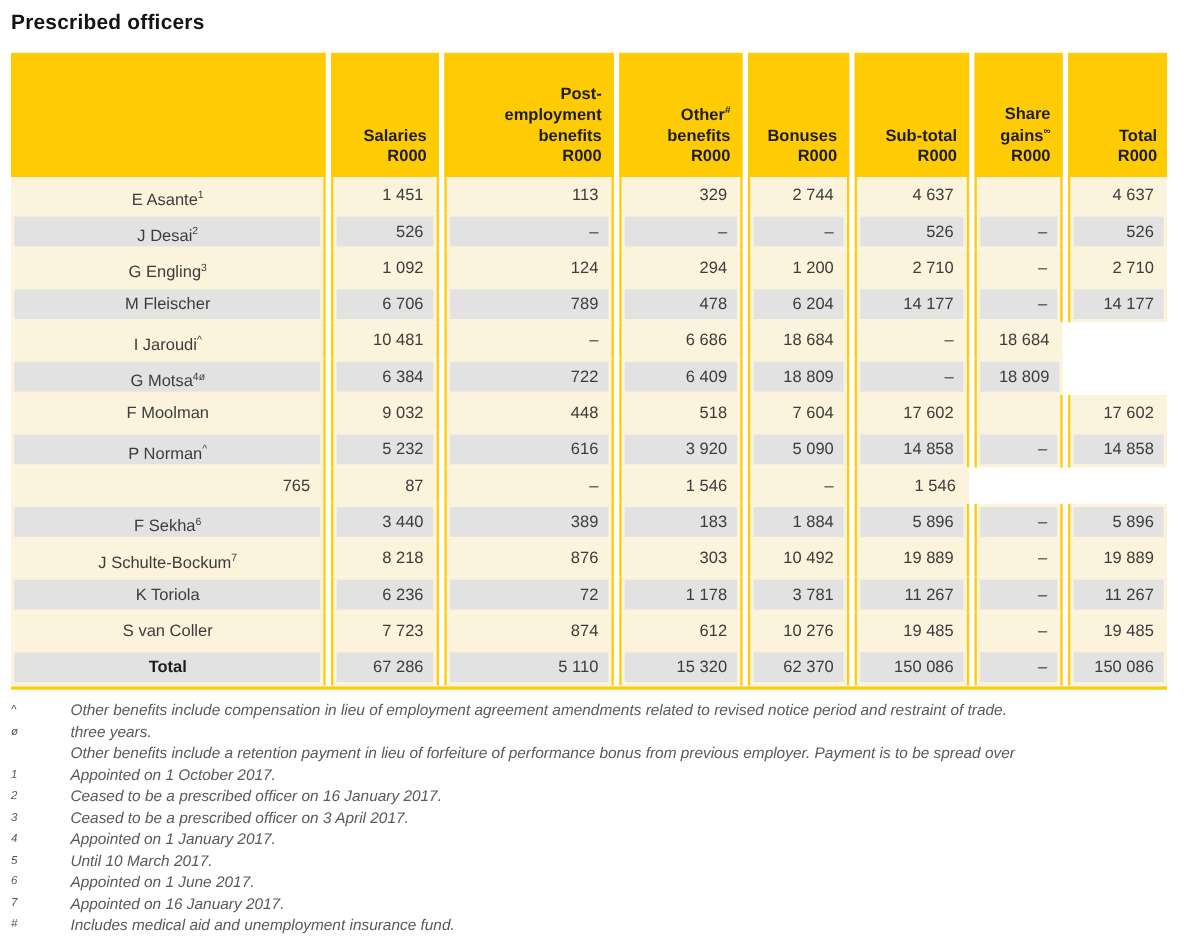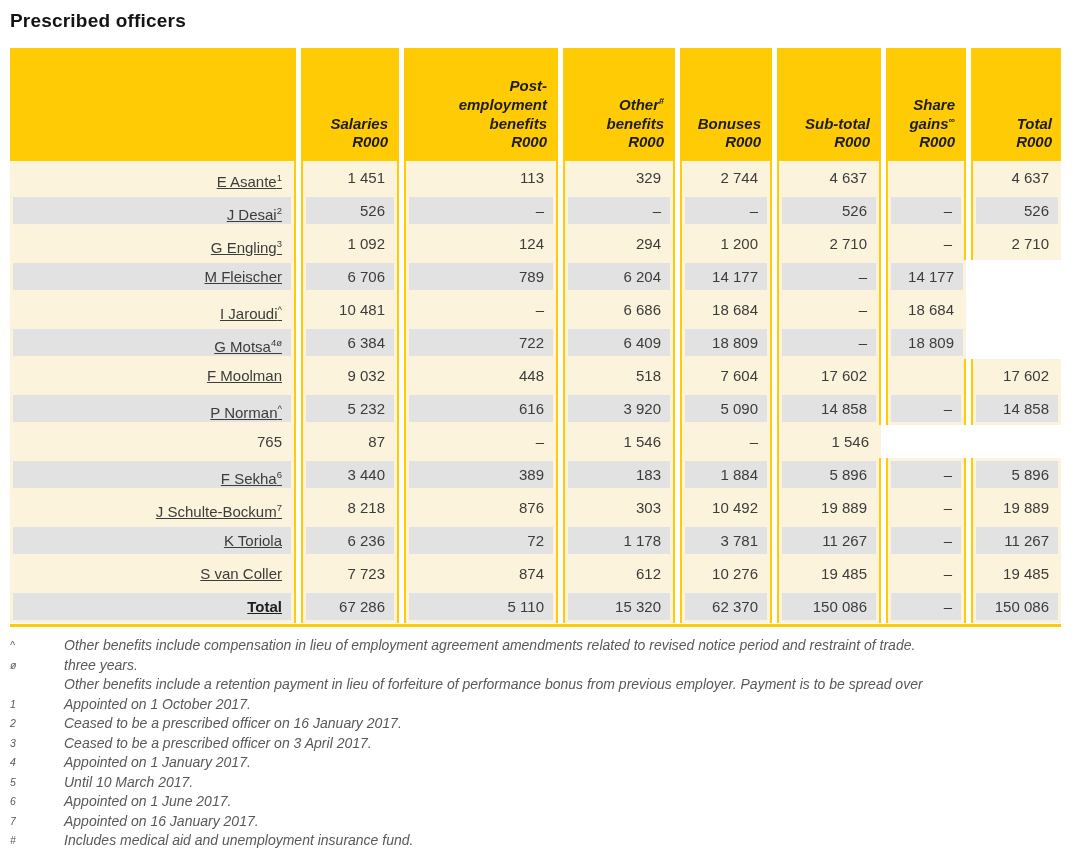--- a/index.html
+++ b/index.html
@@ -4,35 +4,35 @@
 <style>
   html,body{margin:0;padding:0;background:#ffffff;}
   body{width:1078px;font-family:"Liberation Sans",sans-serif;color:#3c3c3b;-webkit-font-smoothing:antialiased;}
   .page{padding:8px 4px 0 10px;}
   .title{font-size:19px;font-weight:700;color:#141414;margin:2px 0 16px 0;letter-spacing:.2px;}
 
   
   .tbl{width:1051px;}
   .hrow,.brow{display:grid;grid-template-columns:286px 98px 154px 112px 92px 104px 80px 90px;column-gap:5px;}
   .hcell{background:var(--yellow);border-left:2px solid var(--yellow);border-right:2px solid var(--yellow);
-         box-sizing:border-box;height:113px;display:flex;align-items:flex-end;justify-content:flex-end;font-style:italic;}
+         box-sizing:border-box;height:113px;display:flex;align-items:flex-end;justify-content:flex-end;}
   .hcell:first-child{border-left:none;}
   .hcell:last-child{border-right:none;}
   .hinner{padding:0 9px 9px 9px;text-align:right;font-weight:700;font-size:15px;line-height:1.25;color:#1d1d1b;}
   .hinner sup{font-size:9px;}
 
   .brow{height:33px;margin-top:0;}
   .cell{background:var(--cream);border-left:2px solid var(--yellow);border-right:2px solid var(--yellow);
         box-sizing:border-box;padding:3px 3px;}
   .cell:first-child{border-left:none;}
   .cell:last-child{border-right:none;}
   .fill{height:27px;line-height:27px;font-size:15px;color:#3c3c3b;text-align:right;padding:0 9px;box-sizing:border-box;
         white-space:nowrap;overflow:hidden;}
   .brow.even .fill{background:var(--gray);}
-  .nfill{text-align:right;padding-left:10px;text-decoration:underline;}
+  .nfill{text-align:center;padding-left:10px;}
   .nfill sup{font-size:9.5px;}
   .total-row .nfill{font-weight:700;color:#1d1d1b;}
   .bottom-rule{height:3px;background:var(--yellow);margin-top:1px;}
 
   
   .footnotes{margin-top:9px;width:1045px;}
   .fnote{display:flex;font-style:italic;font-size:14px;line-height:19.5px;color:#58595b;}
   .fmark{flex:0 0 34px;width:34px;font-size:10.5px;line-height:17px;padding-top:1px;}
   .ftext{flex:1;margin-left:20px;}
 </style>
@@ -177,20 +177,23 @@
           <div class="cell">
             <div class="fill nfill">M Fleischer</div>
           </div>
           <div class="cell">
             <div class="fill">6 706</div>
           </div>
           <div class="cell">
             <div class="fill">789</div>
           </div>
           <div class="cell">
+            <div class="fill">478</div>
+          </div>
+          <div class="cell">
             <div class="fill">6 204</div>
           </div>
           <div class="cell">
             <div class="fill">14 177</div>
           </div>
           <div class="cell">
             <div class="fill">–</div>
           </div>
           <div class="cell">
             <div class="fill">14 177</div>

